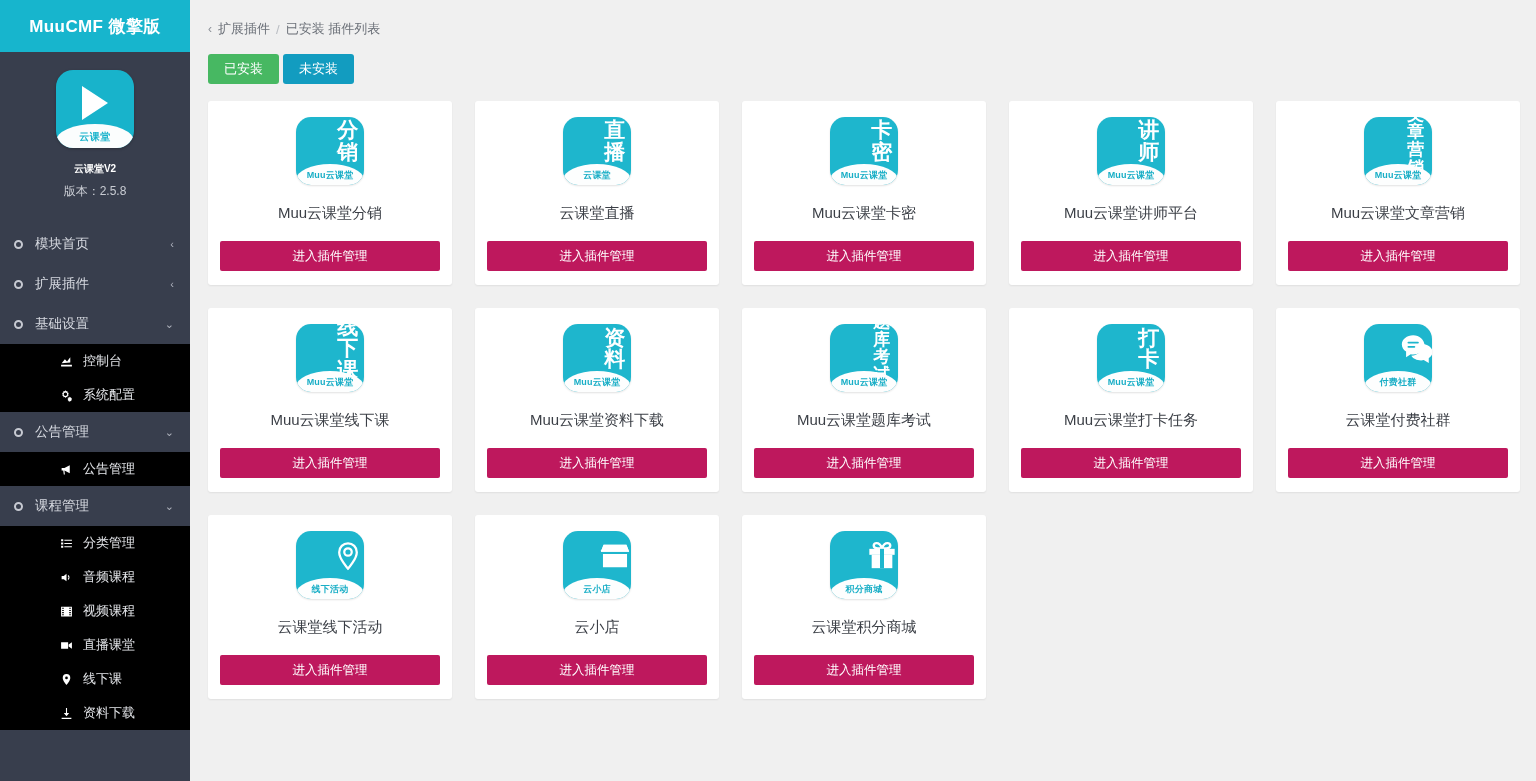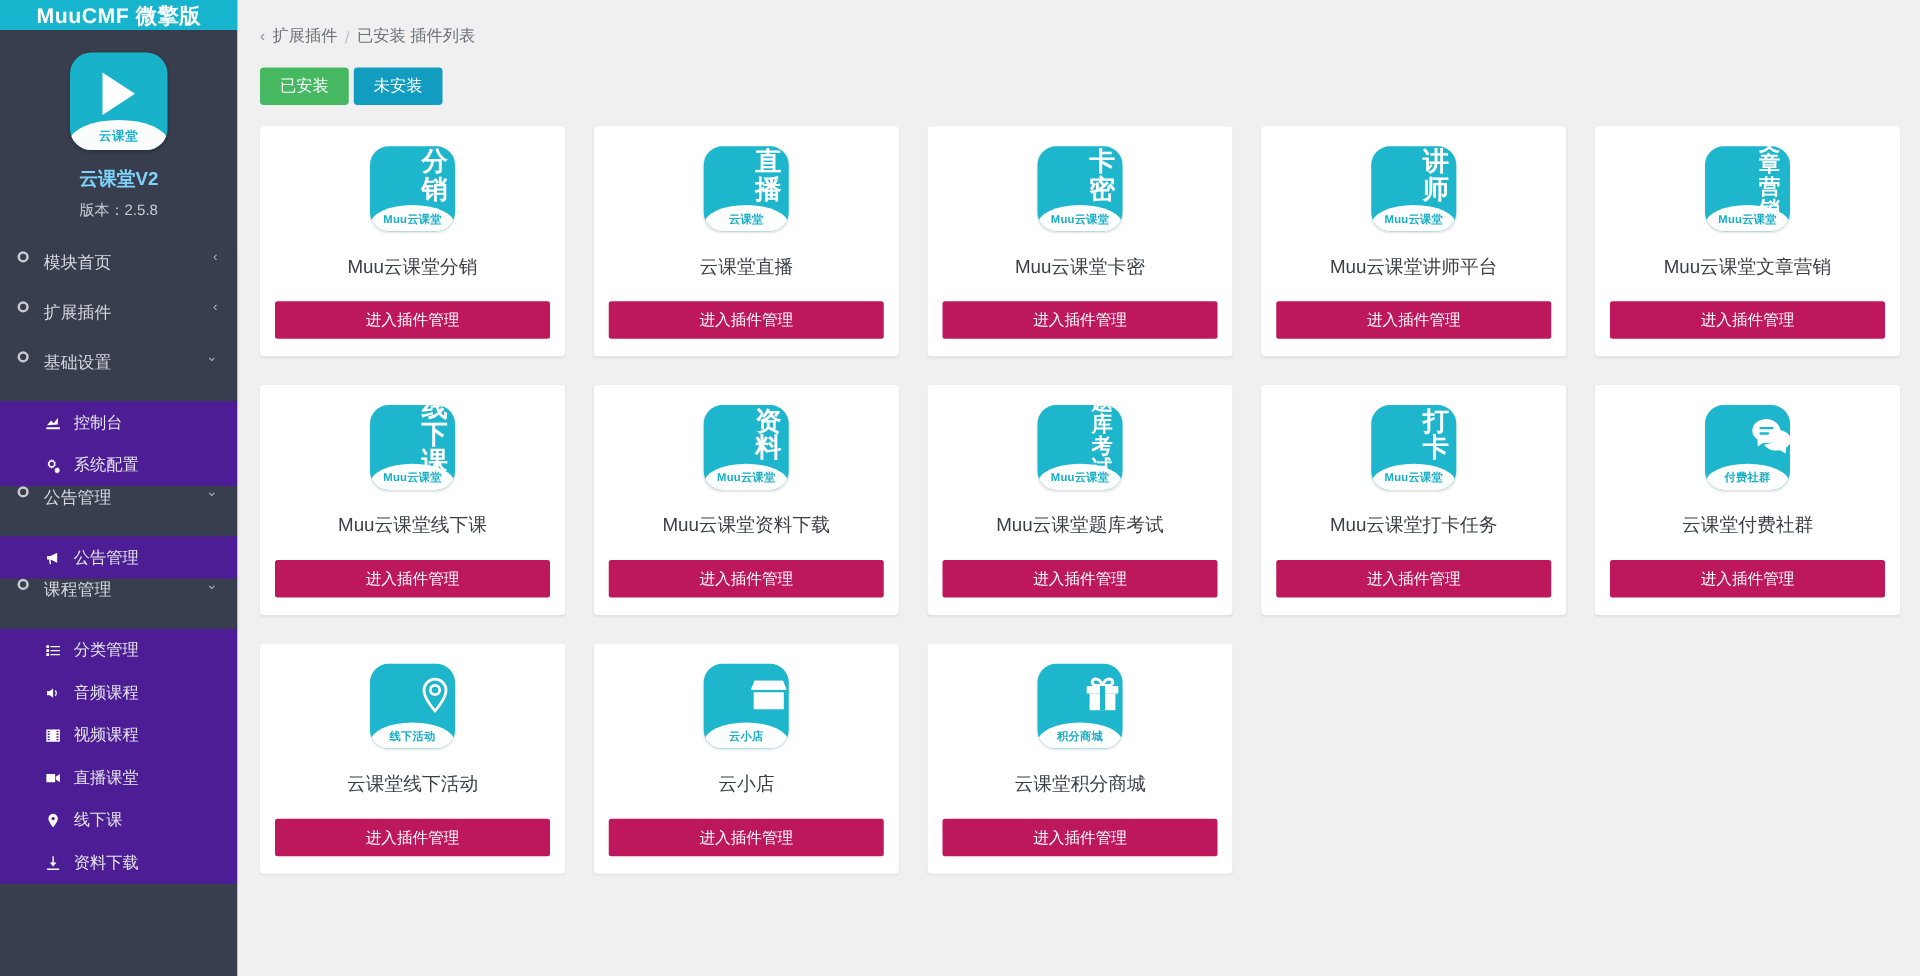--- a/index.html
+++ b/index.html
@@ -12,21 +12,21 @@
   .app { display: flex; width: 1536px; height: 781px; }
 
   
   .sidebar {
     width: 190px; min-width: 190px; height: 781px;
     background: #383e4d;
     overflow: hidden;
     position: relative;
   }
   .brand-bar {
-    height: 24px; background: #17b5cd;
+    height: 52px; background: #17b5cd;
     display: flex; align-items: center; justify-content: center;
   }
   .brand-bar .brand-text {
     color: #ffffff; font-size: 17px; font-weight: bold; letter-spacing: .4px;
   }
   .logo-block {
     padding-top: 18px; padding-bottom: 16px;
     display: flex; flex-direction: column; align-items: center;
   }
   .logo-tile {
@@ -45,38 +45,38 @@
   .logo-tile .badge {
     position: absolute; left: 0; right: 0; bottom: 0;
     height: 24px; background: #fbfdfd;
     border-top-left-radius: 60% 85%; border-top-right-radius: 60% 85%;
     display: flex; align-items: flex-end; justify-content: center;
     padding-bottom: 4px;
   }
   .logo-tile .badge span {
     color: #18b3cb; font-size: 10px; font-weight: bold; letter-spacing: .5px;
   }
-  .app-name { color: #7dd3fc; font-size: 15px; font-weight: bold; margin-top: 14px; }
+  .app-name { color: #ffffff; font-size: 10px; font-weight: bold; margin-top: 14px; }
   .app-version { color: #c9ccd3; font-size: 12px; margin-top: 7px; }
 
   .nav { margin-top: 8px; }
   .nav-group-head {
-    height: 40px; display: flex; align-items: flex-start;
+    height: 40px; display: flex; align-items: center;
     padding: 0 16px 0 14px; cursor: pointer;
     color: #d6d9e0; font-size: 13.5px;
     background: #383e4d;
   }
   .nav-group-head .ring {
     width: 9px; height: 9px; border: 2px solid #c7cad2; border-radius: 50%;
     margin-right: 12px; flex: none;
   }
   .nav-group-head .g-label { flex: 1; }
   .nav-group-head .caret { color: #aeb2bd; font-size: 11px; line-height: 1; }
 
-  .submenu { background: #4c1d95; }
+  .submenu { background: #000000; padding-left: 24px; }
   .sub-item {
     height: 34px; display: flex; align-items: center;
     padding-left: 34px; cursor: pointer;
     color: #e4e6ea; font-size: 13px;
   }
   .sub-item .s-ico {
     width: 17px; margin-right: 8px; flex: none;
     display: inline-flex; align-items: center; justify-content: center;
     color: #ffffff;
   }

